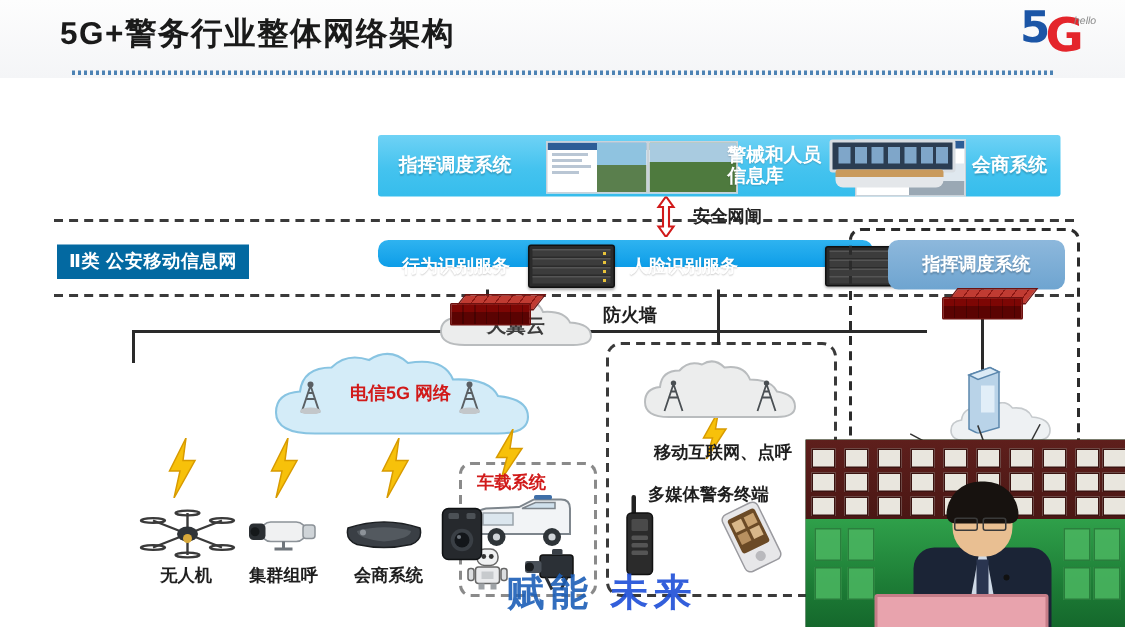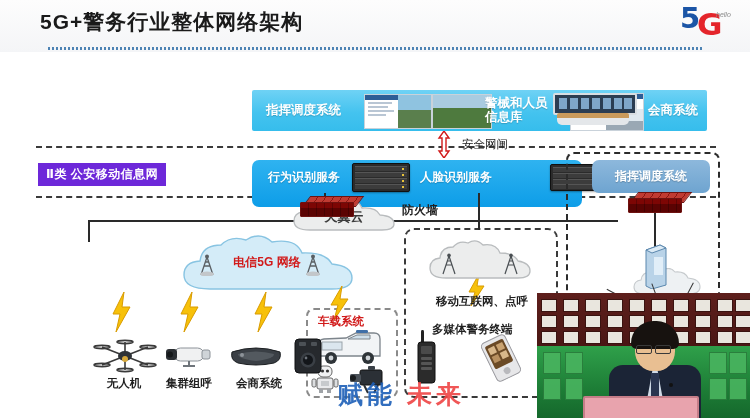--- a/index.html
+++ b/index.html
@@ -23,21 +23,21 @@
   .logo5g .d5{position:absolute;left:0;top:2px;font-size:29px;font-weight:bold;color:#1b55a6;
        font-family:"DejaVu Sans",sans-serif;line-height:1;}
   .logo5g .dg{position:absolute;left:17px;top:7px;font-size:31px;font-weight:bold;color:#e4252b;
        font-family:"DejaVu Sans",sans-serif;line-height:1;}
   .logo5g .hl{position:absolute;left:36px;top:9px;font-size:7px;color:#8b8b8b;font-style:italic;}
 
   
   .tier-label{position:absolute;color:#fff;font-weight:bold;font-size:12px;
        padding:3px 8px;white-space:nowrap;letter-spacing:.5px;}
   .tier3{left:38px;top:106px;background:#e8121a;}
-  .tier2{left:38px;top:163px;background:#6d28d9;}
+  .tier2{left:38px;top:163px;background:#0369a1;}
   .tier1{left:38px;top:206px;background:#17a04a;}
 
   .divider{position:absolute;left:36px;height:0;border-top:2px dashed #3a3a3a;}
   .div-a{top:146px;width:680px;}
   .div-b{top:196px;width:680px;}
 
   
   .bar3{position:absolute;left:252px;top:90px;width:455px;height:41px;border-radius:2px;
        background:linear-gradient(180deg,#6fd2f5 0%,#44c3ef 55%,#36bdec 100%);}
   .bar3 .lbl{position:absolute;color:#fff;font-weight:bold;font-size:12.5px;
@@ -60,24 +60,24 @@
   .confroom .screen{position:absolute;left:2px;top:1px;width:80px;height:18px;
        background:#2b3d52;border:2px solid #d8dde2;border-radius:2px;}
   .confroom .screen i{position:absolute;top:3px;width:8px;height:11px;background:#7fa6c9;display:block;}
   .confroom .table{position:absolute;left:6px;top:21px;width:72px;height:12px;
        background:linear-gradient(180deg,#c99a5c 0 40%,#e4e7ea 40% 100%);
        border-radius:2px 2px 5px 5px;}
 
   
   .gate-arrow{position:absolute;left:437px;top:131px;width:14px;height:27px;}
   .gate-arrow svg{display:block;}
-  .gate-text{position:absolute;left:462px;top:137px;font-size:11.5px;font-weight:normal;color:#222;white-space:nowrap;}
-
-  
-  .bar2{position:absolute;left:252px;top:160px;width:330px;height:47px;border-radius:7px;
+  .gate-text{position:absolute;left:462px;top:137px;font-size:11.5px;font-weight:bold;color:#222;white-space:nowrap;}
+
+  
+  .bar2{position:absolute;left:252px;top:160px;width:330px;height:18px;border-radius:7px;
        background:linear-gradient(180deg,#2fb3f0 0%,#0d9de8 100%);}
   .bar2 .lbl{position:absolute;top:9px;color:#fff;font-weight:bold;font-size:12px;
        text-shadow:0 1px 1px rgba(0,0,0,.2);white-space:nowrap;}
   .l2a{left:16px;}
   .l2b{left:168px;}
   .vmp{position:absolute;left:592px;top:160px;width:118px;height:33px;border-radius:7px;
        background:linear-gradient(180deg,#8db8dc 0%,#6ea4d0 100%);
        display:flex;align-items:center;justify-content:center;}
   .vmp span{color:#fff;font-weight:bold;font-size:12px;text-shadow:0 1px 1px rgba(0,0,0,.2);}
 
@@ -171,21 +171,21 @@
      clip-path:polygon(45% 0,55% 0,78% 100%,22% 100%);}
   .wc-tie{position:absolute;left:42px;top:52px;width:8px;height:30px;background:#2a3550;}
   .wc-laptop{position:absolute;left:46px;top:103px;width:112px;height:22px;
      background:#e8a3ad;border:2px solid #c57d88;border-radius:2px;}
   .wc-mic{position:absolute;left:60px;top:62px;width:4px;height:4px;border-radius:50%;background:#111;}
 
   
   .wm{position:absolute;left:338px;top:378px;font-size:25px;font-weight:bold;letter-spacing:4px;
      opacity:.9;white-space:nowrap;}
   .wm .a{color:#1c5fb8;}
-  .wm .b{color:#ef4444;}
+  .wm .b{color:#1d4ed8;}
 </style>
 </head>
 <body>
 
 <div id="stage">
 
   <div class="hdr">
     <div class="hdr-title">5G+警务行业整体网络架构</div>
     <div class="hdr-rule"></div>
     <div class="logo5g">

